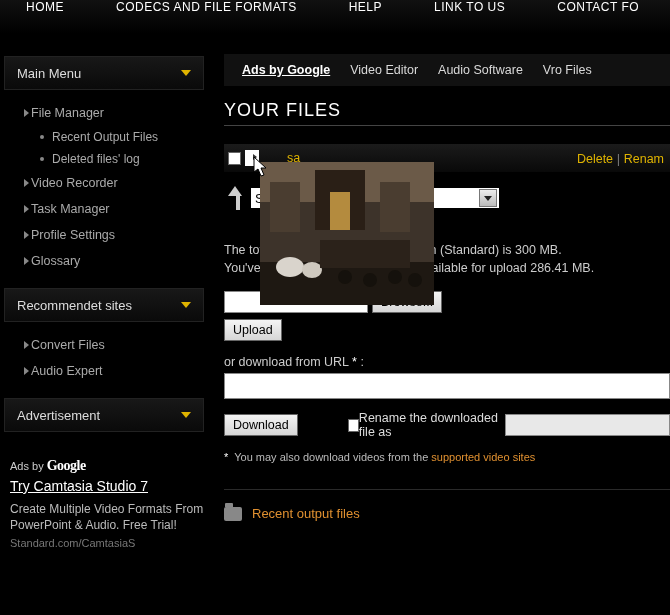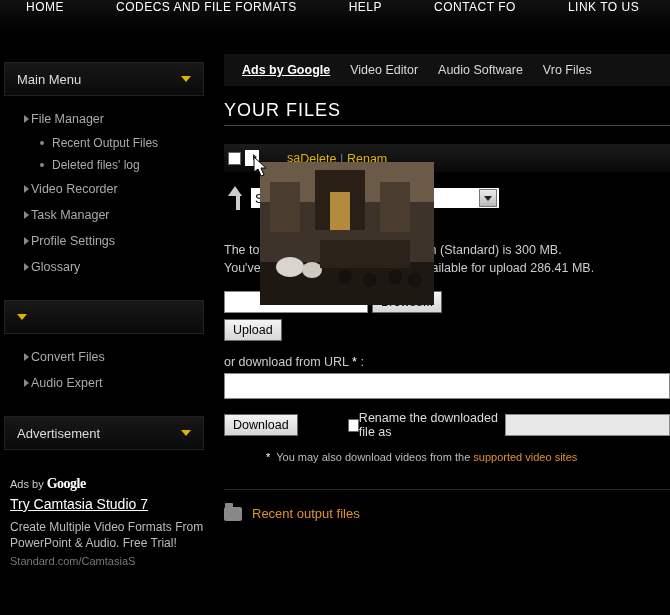--- a/index.html
+++ b/index.html
@@ -36,21 +36,21 @@
   .main { flex:1; padding:8px 0 0 14px; position:relative; }
 
   .panel-head {
     background:linear-gradient(#181818,#0a0a0a);
     border:1px solid #222;
     height:32px;
     display:flex;
     align-items:center;
     justify-content:space-between;
     padding:16px 12px;
-    margin-top:20px;
+    margin-top:14px;
   }
   .panel-head .title { color:#ddd; font-size:13px; }
   .chev {
     width:0;height:0;
     border-left:5px solid transparent;
     border-right:5px solid transparent;
     border-top:6px solid #e0b400;
   }
   .menu { margin:10px 0 0 8px; }
   .menu-item {
@@ -104,21 +104,21 @@
     letter-spacing:1px;
     margin:14px 0 4px 0;
   }
   .hr { border-top:1px solid #444; margin-bottom:18px; }
 
   .filerow {
     background:linear-gradient(#1b1b1b,#090909);
     height:28px;
     display:flex;
     align-items:center;
-    justify-content:flex-start;
+    justify-content:space-between;
     padding:0 6px 0 4px;
     position:relative;
   }
   .filerow-left { display:flex; align-items:center; gap:4px; }
   .checkbox {
     width:13px;height:13px;background:#fff;border:1px solid #666;
     display:inline-block;
   }
   .whitesq {
     width:14px;height:16px;background:#fff;
@@ -185,21 +185,21 @@
     border:1px solid #666;
     height:22px;
     padding:0 8px;
     font-size:12.5px;
     color:#000;
     display:inline-flex;
     align-items:center;
     cursor:pointer;
   }
   .row-gap { display:flex; gap:4px; align-items:center; margin-top:14px; }
-  .small { font-size:11px; color:#bbb; margin-top:12px;margin-left:42px; }
+  .small { font-size:11px; color:#bbb; margin-top:12px; }
   .small a { color:#e09030; }
 
   .thin-hr { border-top:1px solid #2a2a2a; margin:26px 0 16px 0; }
 
   .recent-row { display:flex; align-items:center; gap:10px; }
   .folder-ic {
     width:18px;height:14px;
     background:#888;
     border-radius:2px;
     position:relative;
@@ -223,22 +223,22 @@
   .rename-line { display:flex; align-items:center; gap:0; margin-top:12px; }
   .rename-line .chk { width:13px;height:13px;background:#fff;border:1px solid #666; }
 </style>
 </head>
 <body>
 
 <div class="topnav">
   <div class="topnav-item">HOME</div>
   <div class="topnav-item">CODECS AND FILE FORMATS</div>
   <div class="topnav-item">HELP</div>
+  <div class="topnav-item">LINK TO US</div>
   <div class="topnav-item">CONTACT FO</div>
-  <div class="topnav-item">LINK TO US</div>
 </div>
 
 <div class="wrap">
 
   <div class="sidebar">
 
     <div class="panel-head">
       <span class="title">Main Menu</span>
       <span class="chev"></span>
     </div>
@@ -269,20 +269,21 @@
         <span class="tri"></span>
         <span class="label">Profile Settings</span>
       </div>
       <div class="menu-item">
         <span class="tri"></span>
         <span class="label">Glossary</span>
       </div>
     </div>
 
     <div class="panel-head">
+      <span class="title">Recommendet sites</span>
       <span class="chev"></span>
     </div>
     <div class="menu">
       <div class="menu-item">
         <span class="tri"></span>
         <span class="label">Convert Files</span>
       </div>
       <div class="menu-item">
         <span class="tri"></span>
         <span class="label">Audio Expert</span>

